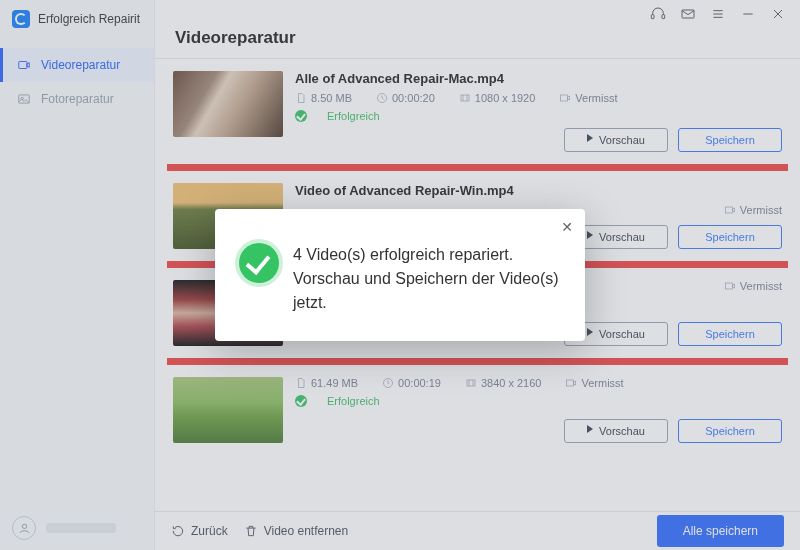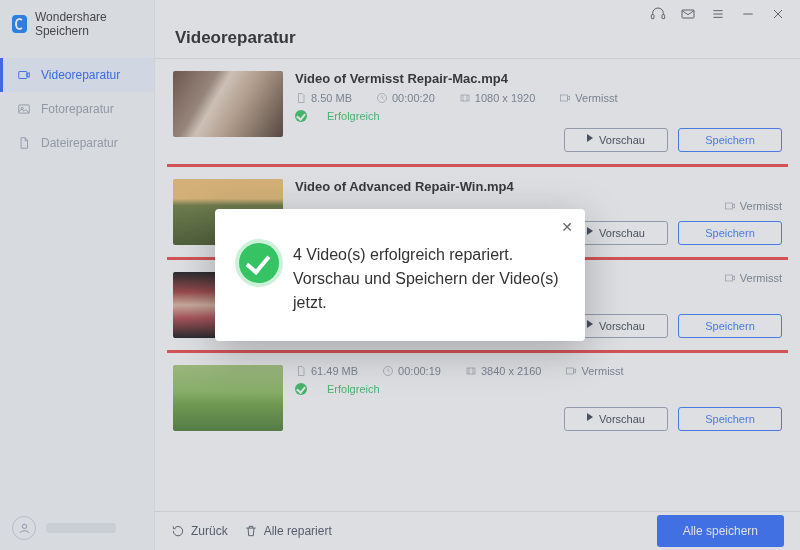--- a/index.html
+++ b/index.html
@@ -21,21 +21,21 @@
 
   .main { flex:1; display:flex; flex-direction:column; background:#fefefe; }
   .titlebar { display:flex; align-items:center; justify-content:flex-end; gap:14px; padding:6px 14px 0 14px; color:#555; }
   .tb-icon { width:16px; height:16px; cursor:pointer; display:flex; align-items:center; justify-content:center; }
   .tb-icon svg { width:16px; height:16px; fill:none; stroke:#4a4f57; stroke-width:1.4; }
   .header { padding:6px 20px 10px 20px; border-bottom:1px solid #e4e7ec; }
   .header h1 { font-size:17px; font-weight:600; color:#222; }
 
   .list { flex:1; overflow:hidden; padding:0 12px; }
   .item { display:flex; gap:12px; padding:12px 6px; }
-  .item + .item { border-top:3px solid #ef4444; }
+  .item + .item { border-top:7px solid #ef4444; }
   .thumb { width:110px; height:66px; background:#888; border-radius:2px; flex-shrink:0; background-size:cover; background-position:center; }
   .t1 { background: linear-gradient(120deg,#6b4a3a 0%, #a08775 30%, #e8d6c4 40%, #c2a58c 60%, #4a3729 100%); }
   .t2 { background: linear-gradient(180deg,#f0c070 0%, #f0c070 30%, #6a7a3a 40%, #445522 100%); }
   .t3 { background: linear-gradient(0deg,#111 0%, #b4444a 30%, #e0b8a0 50%, #a03838 70%, #111 100%); }
   .t4 { background: linear-gradient(0deg,#4a7a30 0%, #6ca040 40%, #8bbd5e 60%, #a8c87a 100%); }
   .info { flex:1; display:flex; flex-direction:column; gap:6px; }
   .fname { font-size:13px; font-weight:600; color:#222; }
   .meta { display:flex; gap:24px; color:#7b8393; font-size:11px; align-items:center; }
   .meta span { display:flex; align-items:center; gap:4px; }
   .meta svg { width:12px; height:12px; stroke:#9ba3b2; fill:none; stroke-width:1.4; }
@@ -63,21 +63,21 @@
   .modal-actions { display:flex; justify-content:flex-end; margin-top:20px; }
   .modal-ok { background:#2f6bff; color:#fff; border:none; padding:6px 30px; font-size:11px; border-radius:2px; cursor:pointer; }
 </style>
 </head>
 <body>
 
 <div class="app">
   <aside class="sidebar">
     <div class="brand">
       <div class="brand-logo"></div>
-      <span>Wondershare Speichern</span>
+      <span>Erfolgreich Repairit</span>
     </div>
     <nav class="nav">
       <div class="nav-item active">
         <span class="nav-icon">
             <svg viewBox="0 0 24 24">
               <rect x="3" y="6" width="14" height="12" rx="1"></rect>
               <path d="M17 10l4-2v8l-4-2z"></path>
             </svg>
           </span>
         <span>Videoreparatur</span>
@@ -85,29 +85,20 @@
       <div class="nav-item">
         <span class="nav-icon">
             <svg viewBox="0 0 24 24">
               <rect x="3" y="5" width="18" height="14" rx="1"></rect>
               <circle cx="9" cy="11" r="2"></circle>
               <path d="M3 17l5-5 4 4 3-3 6 6"></path>
             </svg>
           </span>
         <span>Fotoreparatur</span>
       </div>
-      <div class="nav-item">
-        <span class="nav-icon">
-            <svg viewBox="0 0 24 24">
-              <path d="M7 3h7l4 4v14H7z"></path>
-              <path d="M14 3v5h5"></path>
-            </svg>
-          </span>
-        <span>Dateireparatur</span>
-      </div>
     </nav>
     <div class="sidebar-footer">
       <div class="avatar">
           <svg viewBox="0 0 24 24">
             <circle cx="12" cy="8" r="4"></circle>
             <path d="M4 20c1-5 15-5 16 0"></path>
           </svg>
         </div>
       <div class="name-placeholder"></div>
     </div>
@@ -146,21 +137,21 @@
     </div>
     <div class="header">
       <h1>Videoreparatur</h1>
     </div>
 
     <div class="list">
 
       <div class="item">
         <div class="thumb t1"></div>
         <div class="info">
-          <div class="fname">Video of Vermisst Repair-Mac.mp4</div>
+          <div class="fname">Alle of Advanced Repair-Mac.mp4</div>
           <div class="meta">
             <span>
                 <svg viewBox="0 0 24 24">
                   <path d="M7 3h7l4 4v14H7z"></path>
                 </svg>
                 <span>8.50  MB</span>
               </span>
             <span>
                 <svg viewBox="0 0 24 24">
                   <circle cx="12" cy="12" r="9"></circle>
@@ -303,21 +294,21 @@
           <svg viewBox="0 0 24 24">
             <path d="M4 12a8 8 0 1 0 3-6"></path>
             <path d="M4 4v4h4"></path>
           </svg>
           <span>Zurück</span>
         </div>
       <div class="foot-link">
           <svg viewBox="0 0 24 24">
             <path d="M4 7h16M9 7V4h6v3M7 7l1 13h8l1-13"></path>
           </svg>
-          <span>Alle repariert</span>
+          <span>Video entfernen</span>
         </div>
       <button class="btn-primary">Alle speichern</button>
     </div>
   </main>
 
   <div class="overlay">
     <div class="modal">
       <div class="modal-close">✕</div>
       <div class="modal-body">
         <div class="big-check"></div>

